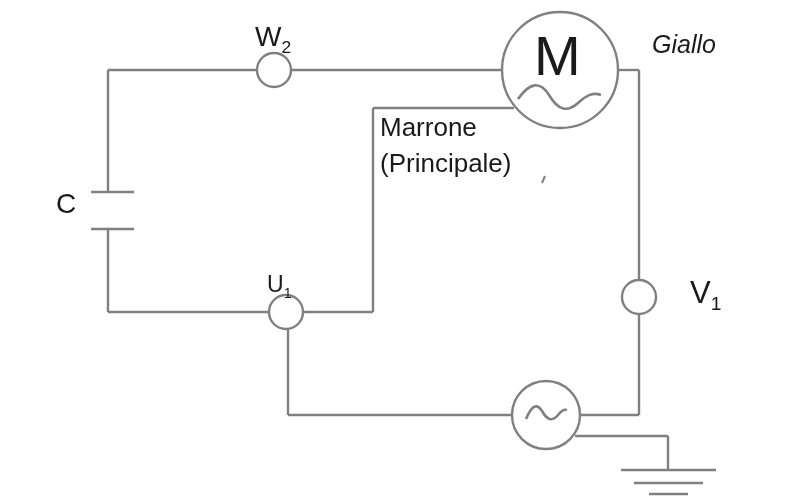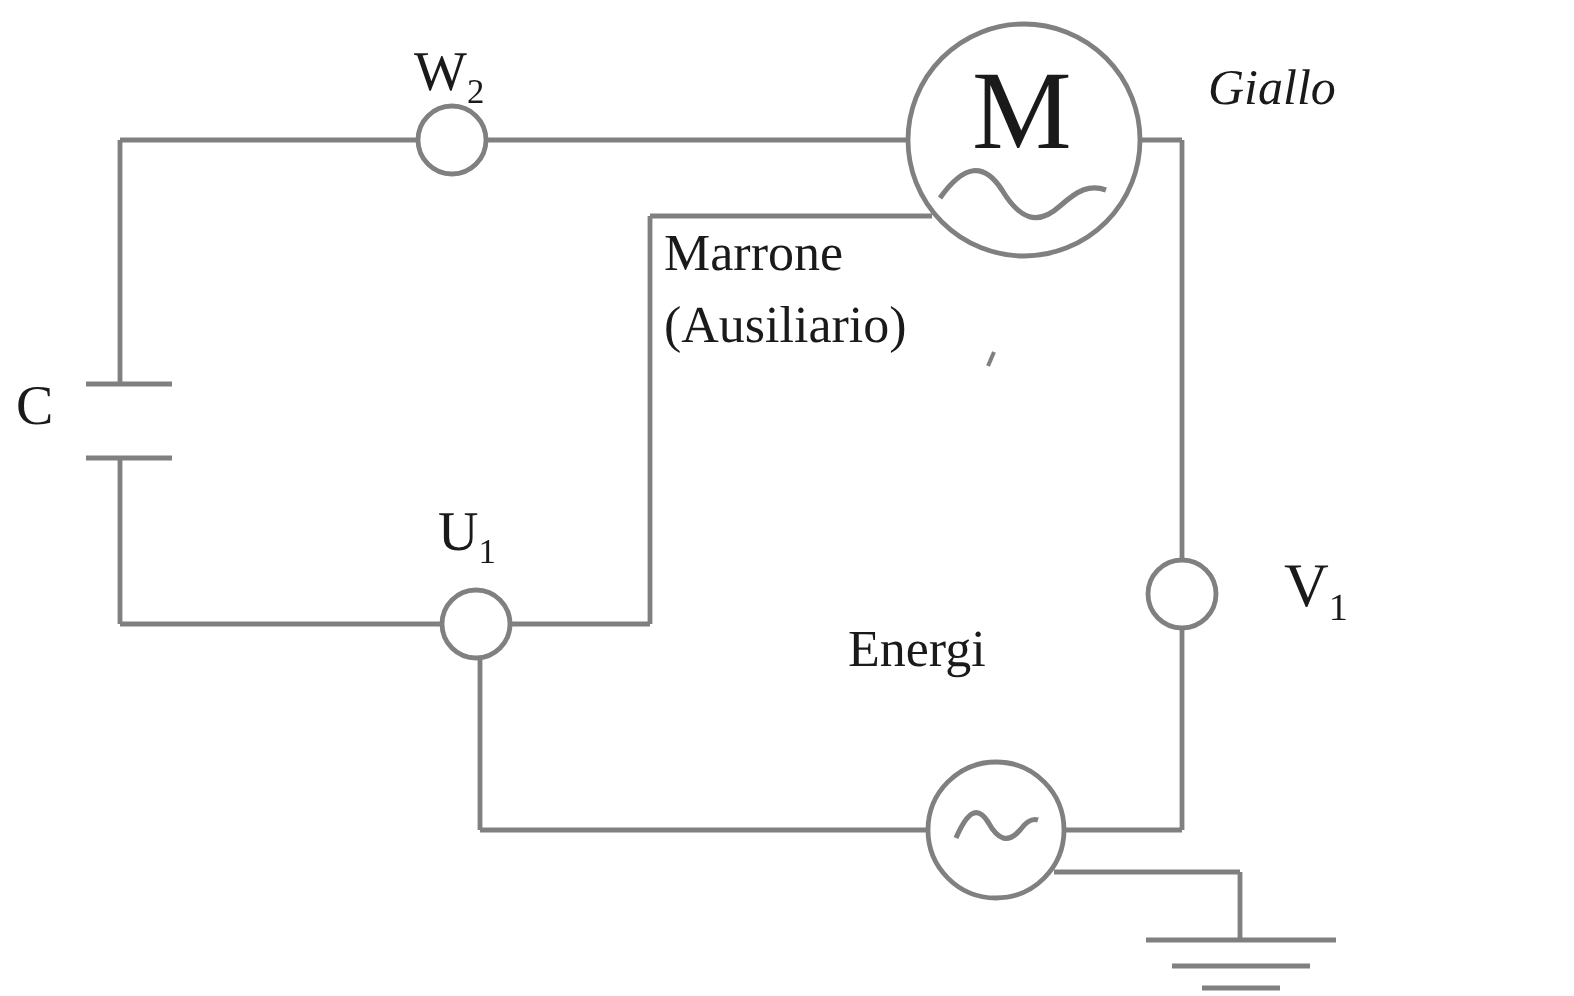--- a/index.html
+++ b/index.html
@@ -6,21 +6,22 @@
     margin: 0;
     padding: 0;
     background: #ffffff;
   }
   #stage {
     position: relative;
     width: 673px;
     height: 498px;
     background: #ffffff;
     overflow: hidden;
-    font-family: Liberation Serif, serif;
+    font-family: Liberation Sans, sans-serif;
+    margin-left: 48px;
   }
   #schematic {
     position: absolute;
     left: 0;
     top: 0;
     width: 787px;
     height: 498px;
   }
   .lbl {
     position: absolute;
@@ -30,21 +31,21 @@
   }
   .lbl .sub {
     font-size: 0.62em;
     vertical-align: sub;
     letter-spacing: 0;
   }
   .italic { font-style: italic; }
 
   #lbl-w2  { left: 207px; top: 23px;  font-size: 28px; }
   #lbl-c   { left: 8px;   top: 190px; font-size: 28px; }
-  #lbl-u1  { left: 219px; top: 253px; font-size: 28px; }
+  #lbl-u1  { left: 219px; top: 273px; font-size: 23px; }
   #lbl-v1  { left: 642px; top: 277px; font-size: 31px; }
   #lbl-m-marrone { left: 604px; top: 32px; font-size: 25px; }
   #lbl-giallo     { left: 332px; top: 114px; font-size: 26px; }
   #lbl-principale { left: 332px; top: 150px; font-size: 26px; }
   #lbl-energi     { left: 424px; top: 312px; font-size: 26px; }
   #lbl-rosso      { left: 690px; top: 417px; font-size: 26px; }
   #lbl-ausiliario { left: 688px; top: 452px; font-size: 26px; }
 </style>
 </head>
 <body>
@@ -104,17 +105,16 @@
 
   <div class="lbl" id="lbl-w2"><span>W</span><span class="sub">2</span></div>
   <div class="lbl" id="lbl-c">C</div>
   <div class="lbl" id="lbl-u1"><span>U</span><span class="sub">1</span></div>
   <div class="lbl" id="lbl-v1"><span>V</span><span class="sub">1</span></div>
 
   <div class="lbl" style="left:486px; top:28px; font-size:56px;">M</div>
 
   <div class="lbl italic" id="lbl-m-marrone">Giallo</div>
   <div class="lbl" id="lbl-giallo">Marrone</div>
-  <div class="lbl" id="lbl-principale">(Ausiliario)</div>
-  <div class="lbl" id="lbl-energi">Energi</div>
+  <div class="lbl" id="lbl-principale">(Principale)</div>
   <div class="lbl" id="lbl-ausiliario">(Ausiliario</div>
 
 </div>
 
 </body></html>

